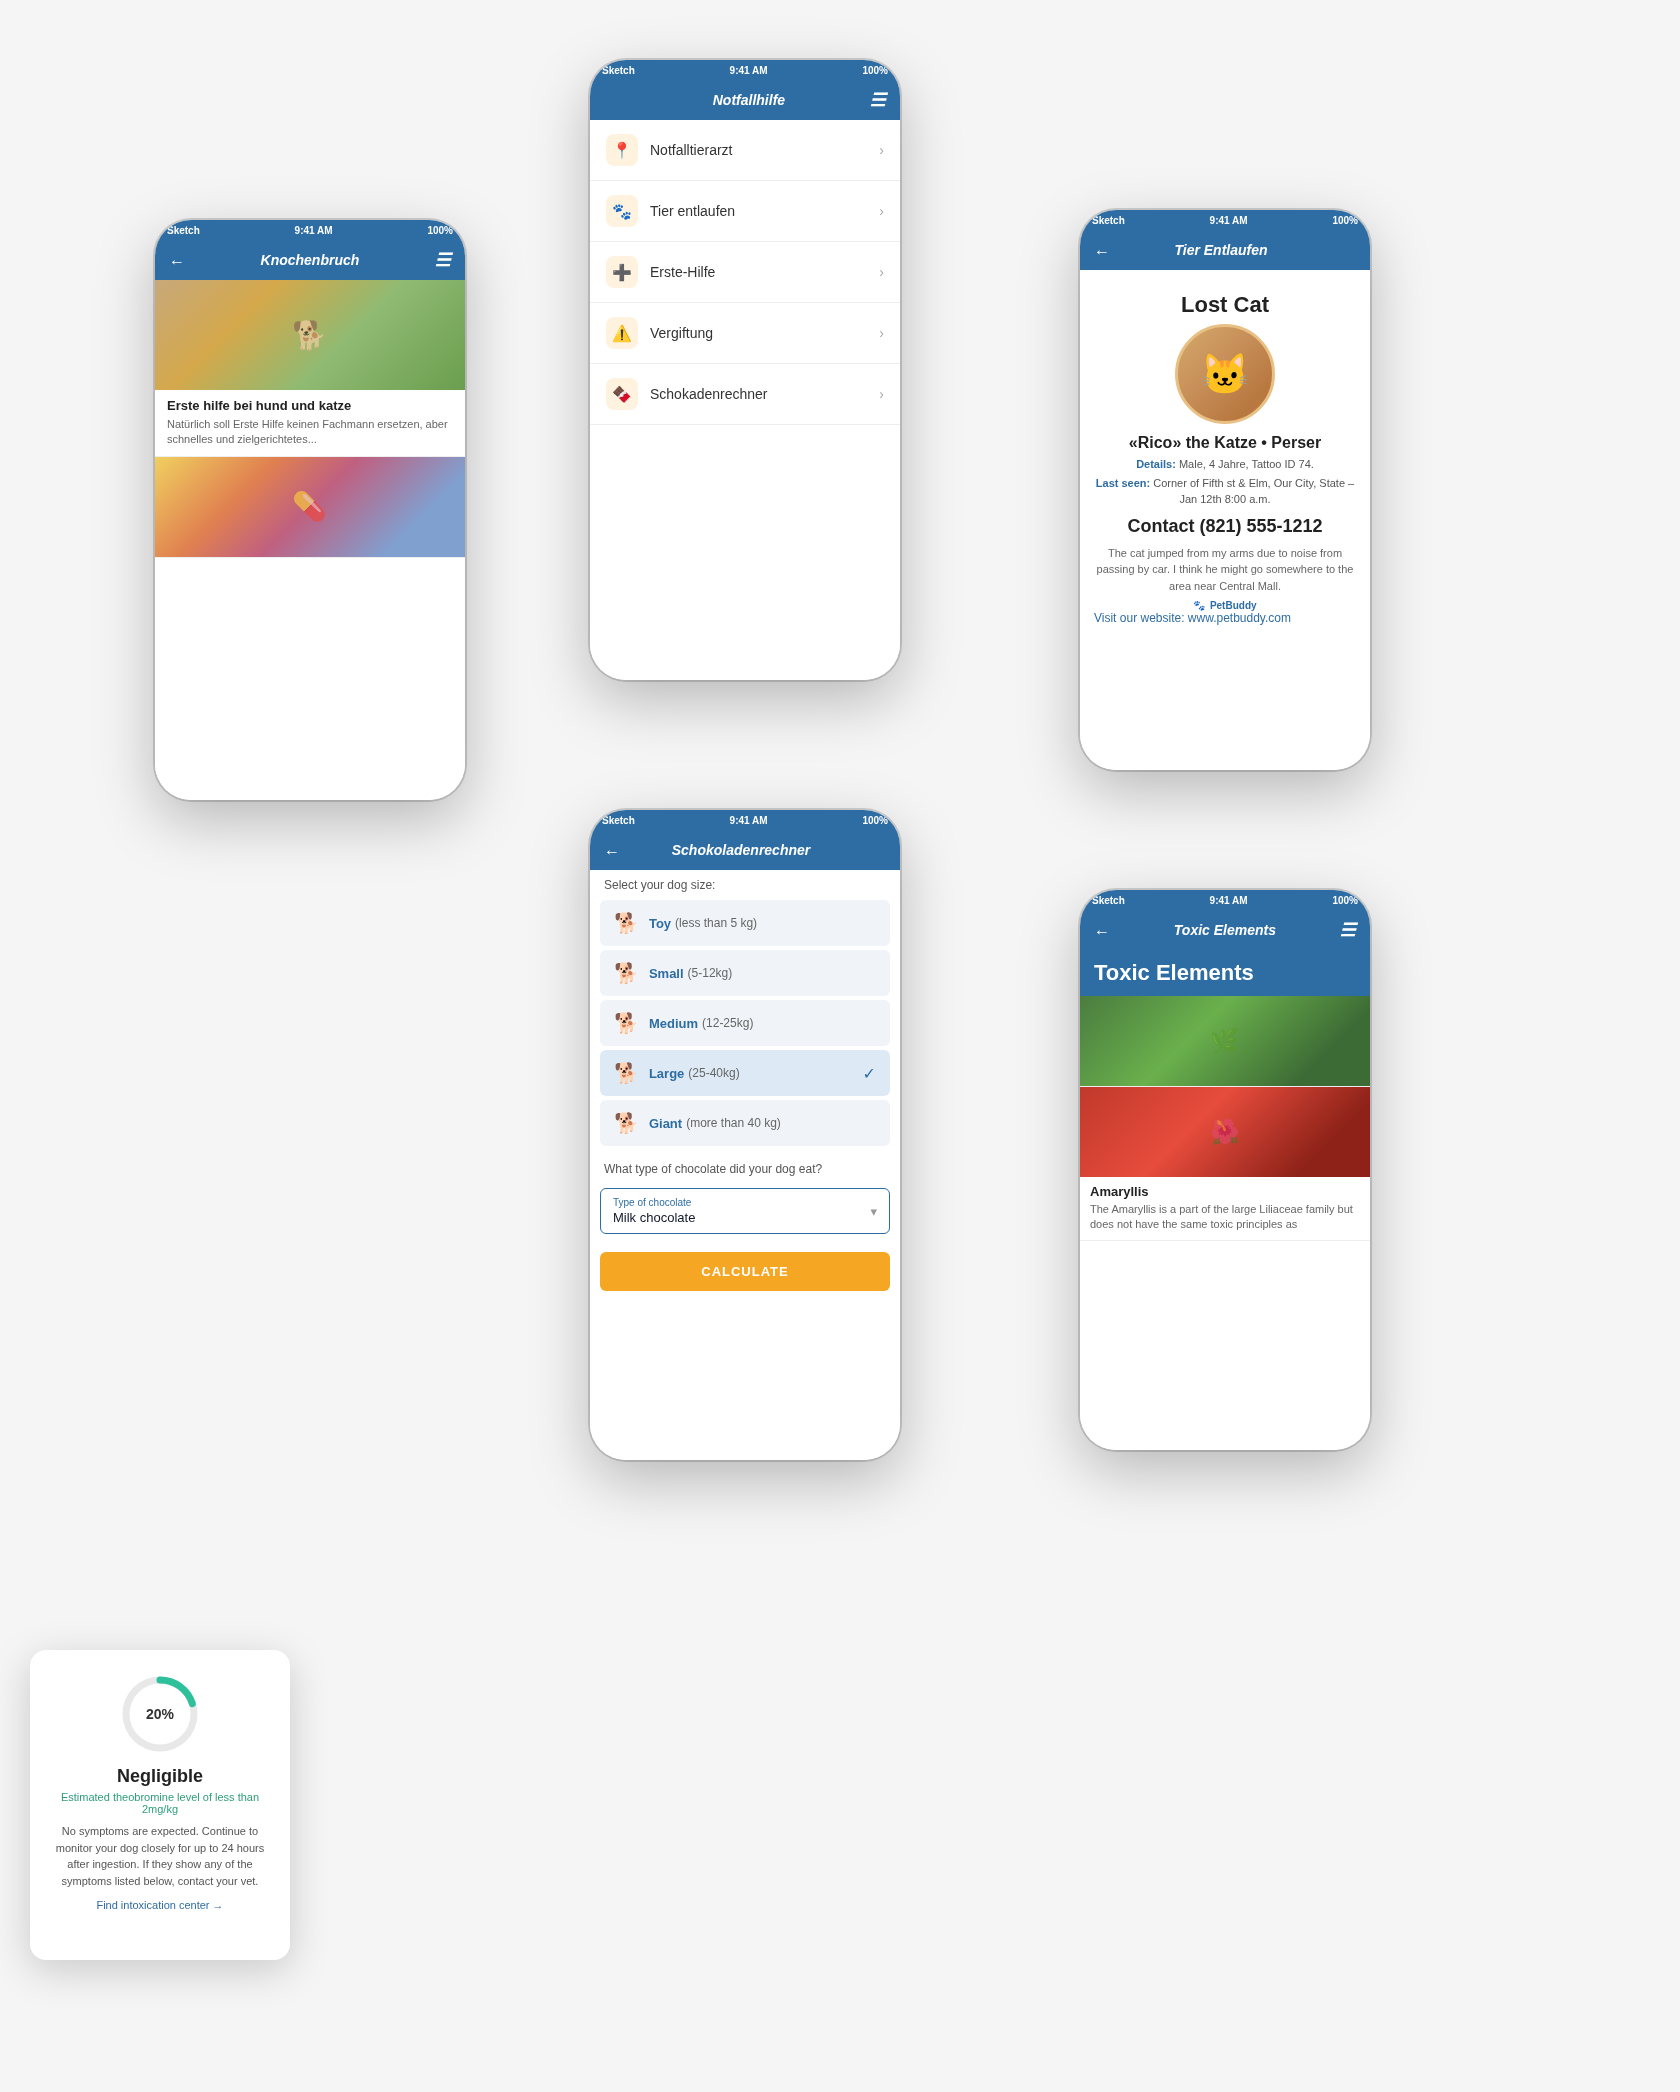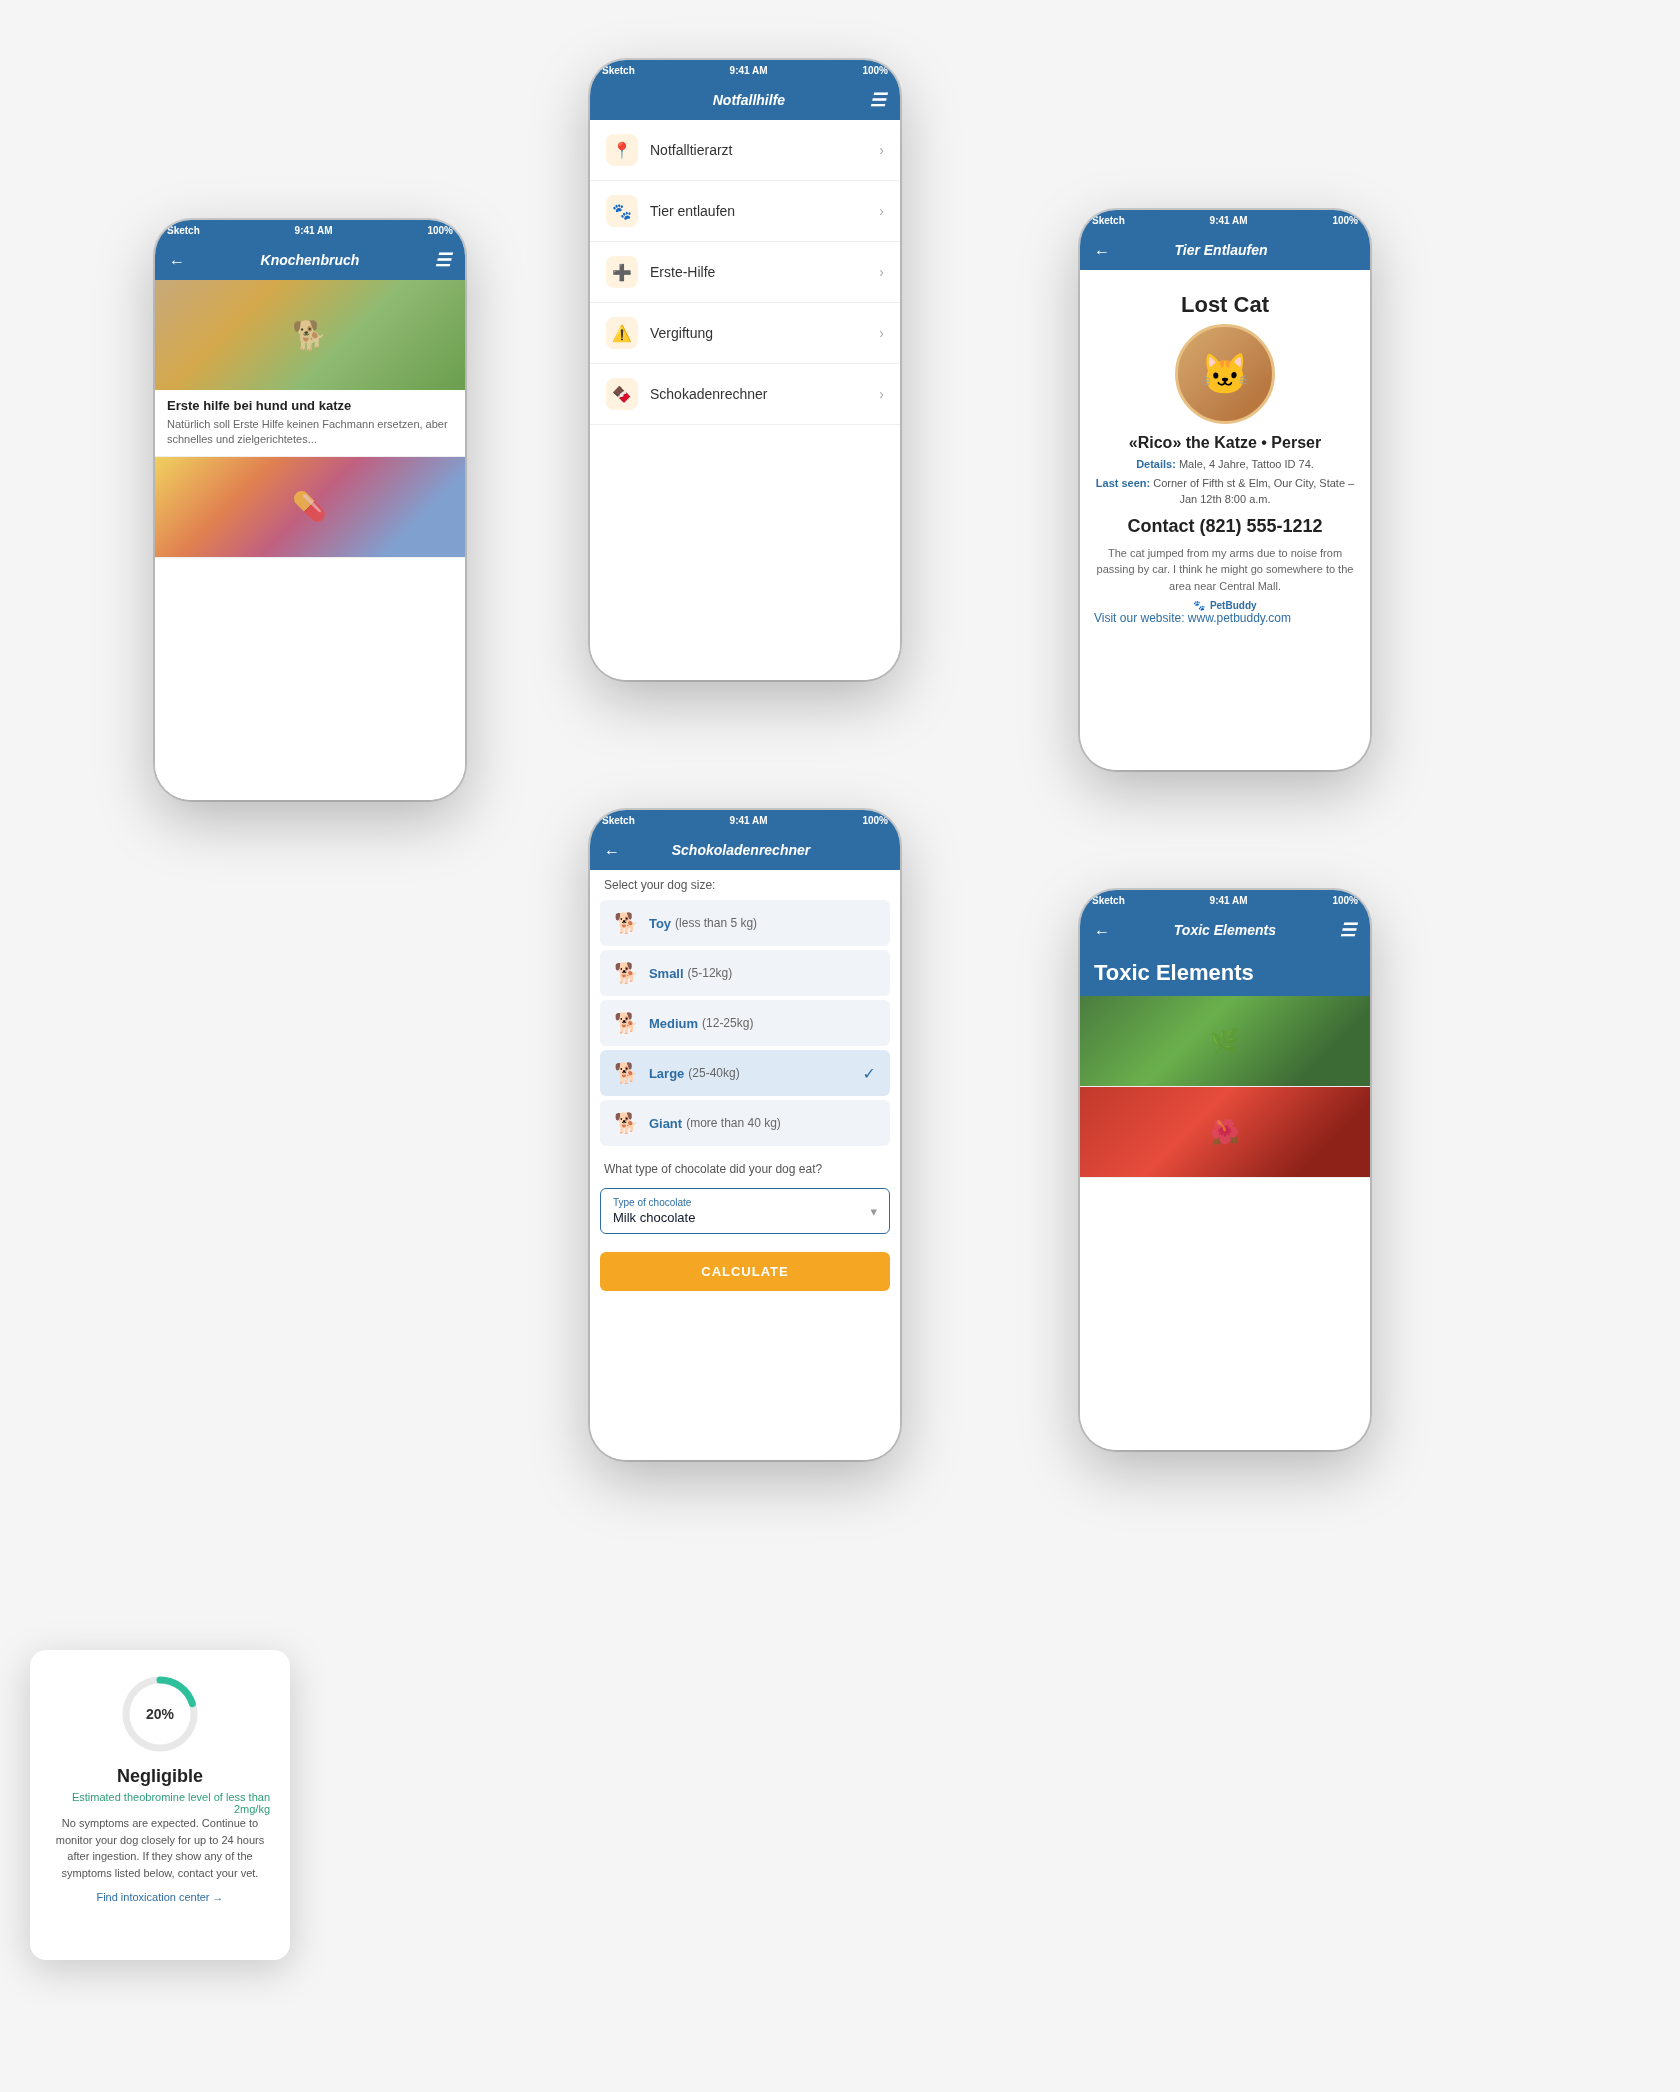--- a/index.html
+++ b/index.html
@@ -284,21 +284,22 @@
     .negligible-title {
       font-size: 18px;
       font-weight: 800;
       color: #222;
       text-align: center;
       margin-bottom: 4px;
     }
     .negligible-sub {
       font-size: 11px;
       color: #2e9d7a;
-      text-align: right;
+      text-align: center;
+      margin-bottom: 8px;
     }
     .negligible-body {
       font-size: 11px;
       color: #555;
       text-align: center;
       line-height: 1.5;
       margin-bottom: 10px;
     }
     .find-link {
       font-size: 11px;
@@ -480,20 +481,24 @@
     <div style="background:#2e6da4;padding:10px 14px;">
       <div style="font-size:22px;font-weight:800;color:#fff;">Toxic Elements</div>
     </div>
 
     <div class="toxic-item">
       <div class="article-img img-aloe" style="height:90px;">🌿</div>
     </div>
 
     <div class="toxic-item">
       <div class="article-img img-amaryllis" style="height:90px;">🌺</div>
+      <div class="toxic-body">
+        <div class="toxic-name">Amaryllis</div>
+        <div class="toxic-desc">The Amaryllis is a part of the large Liliaceae family but does not have the same toxic principles as</div>
+      </div>
     </div>
   </div>
 </div>
 
 <div id="card1">
   <div class="progress-ring-wrap">
     <svg width="80" height="80" viewBox="0 0 80 80">
       <circle cx="40" cy="40" r="34" fill="none" stroke="#e8e8e8" stroke-width="7"></circle>
       <circle cx="40" cy="40" r="34" fill="none" stroke="#2ec09a" stroke-width="7" stroke-dasharray="213.6" stroke-dashoffset="170.9" stroke-linecap="round" transform="rotate(-90 40 40)"></circle>
     </svg>

